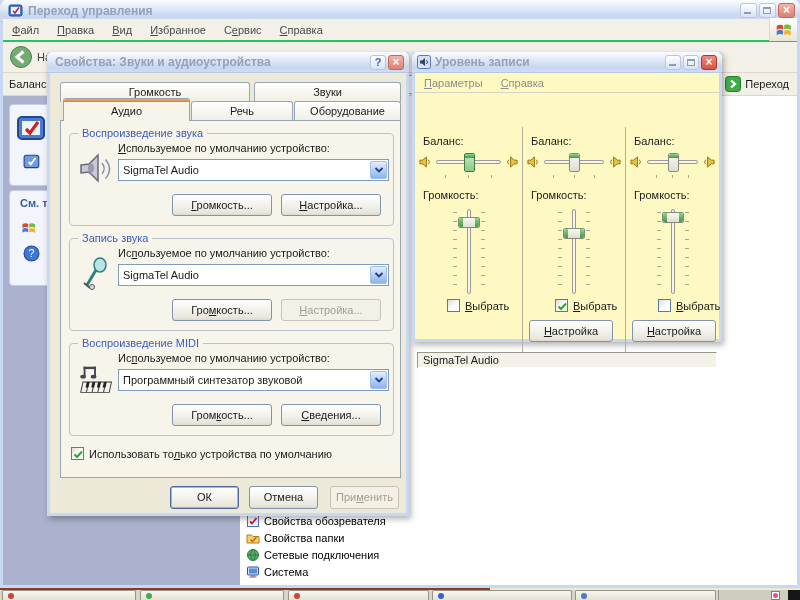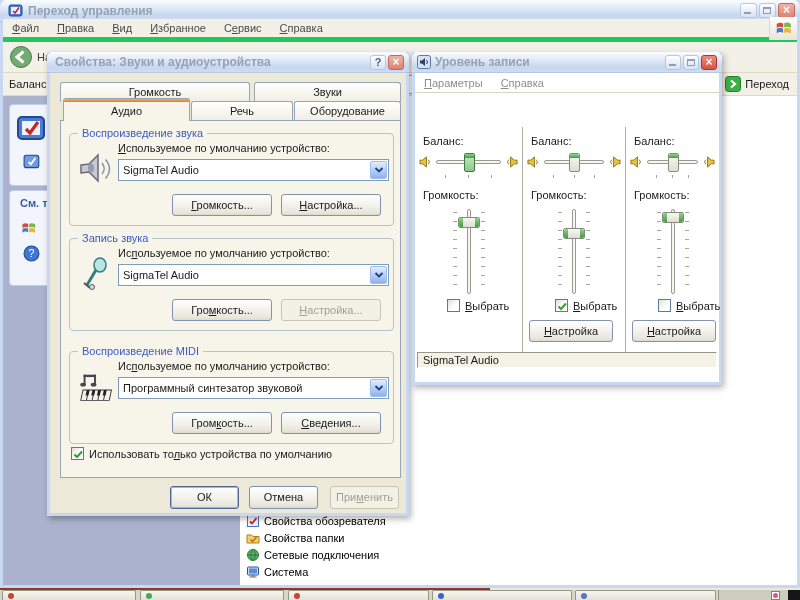--- a/index.html
+++ b/index.html
@@ -22,21 +22,21 @@
   .capbtn.close { background:linear-gradient(#f0b4aa,#dd8172); border-color:#c06a5e; color:#fff;
     font-weight:bold; font-size:12px; text-align:center; line-height:13px; }
   .capbtn.close.hot { background:linear-gradient(#f08a7a,#d95442); border-color:#a83a2c; }
   .capbtn.help { color:#3d63a8; font-weight:bold; font-size:11px; text-align:center; line-height:13px; }
 
   
   .mw { position:absolute; left:0; top:0; width:800px; height:588px;
     border:3px solid #c9d8f2; border-top:none; background:#ece9d8; }
   .mw .titlebar { height:22px; border-radius:7px 7px 0 0; left:-3px; right:-3px; padding-left:8px; }
   .mw-menubar { position:absolute; left:0; top:19px; right:0; height:23px;
-    background:#f3f1e7; border-bottom:5px solid #22c55e; display:flex; align-items:center; }
+    background:#f3f1e7; border-bottom:2px solid #22c55e; display:flex; align-items:center; }
   .menu-item { padding:0 9px; color:#4a4a4a; cursor:default; }
   .winlogo { margin-left:auto; width:28px; height:23px; background:linear-gradient(#fff,#e8e5d8);
     border-left:1px solid #ddd9c8; display:flex; align-items:center; justify-content:center; }
   .mw-toolbar { position:absolute; left:0; top:42px; right:0; height:31px;
     background:#f3f1e7; border-bottom:1px solid #ddd9c8; display:flex; align-items:center; padding:0 6px; }
   .backbtn { display:flex; align-items:center; gap:4px; color:#3f3f3f; }
   .mw-addressbar { position:absolute; left:0; top:73px; right:0; height:23px;
     background:#f3f1e7; border-bottom:1px solid #ddd9c8; display:flex; align-items:center; padding:0 6px; gap:5px; }
   .addr-input { flex:1; height:19px; background:#fff; border:1px solid #9aa8b8; margin-right:2px; }
   .gobtn { display:flex; align-items:center; gap:4px; color:#1a1a1a; padding-right:2px; }
@@ -84,22 +84,22 @@
     background:#f7f5ea; border:1px solid #98a5b4; z-index:2; }
 
   
   .dialog { position:absolute; left:47px; top:52px; width:362px; height:464px;
     border:3px solid #c9d8f2; border-top:none; background:#ece9d8; z-index:5;
     box-shadow:2px 3px 6px rgba(0,0,0,.3); }
   .dialog .titlebar { left:-3px; right:-3px; }
   .dlg-buttons { position:absolute; top:434px; height:23px; width:69px; line-height:21px; }
 
   
-  .mixer { position:absolute; left:412px; top:52px; width:310px; height:333px;
-    border:3px solid #c9d8f2; border-top:none; background:#ffffff; z-index:6;
+  .mixer { position:absolute; left:412px; top:52px; width:310px; height:290px;
+    border:3px solid #c9d8f2; border-top:none; background:#fef9c3; z-index:6;
     box-shadow:2px 3px 6px rgba(0,0,0,.3); }
   .mixer .titlebar { left:-3px; right:-3px; }
   .mix-menubar { position:absolute; left:0; top:21px; right:0; height:20px; display:flex;
     align-items:center; border-bottom:1px solid #d8d4c4; }
   .mix-menubar .menu-item { color:#8e8e8e; }
   .mix-header { position:absolute; left:0; top:41px; right:0; height:34px; border-bottom:1px solid #b2afa0; }
   .mix-header span { position:absolute; top:12px; white-space:nowrap; }
   .mix-region { position:absolute; left:0; top:75px; right:0; height:225px; }
   .vsep { position:absolute; top:0; bottom:0; width:1px; background:#b2afa0; }
   .mix-col { position:absolute; top:0; bottom:0; }
@@ -340,21 +340,21 @@
           <span class="combo-arrow">
               <svg width="10" height="6" viewBox="0 0 10 6">
                 <path d="M1.5 1 L5 4.5 L8.5 1" stroke="#1c3f94" stroke-width="1.8" fill="none"></path>
               </svg>
             </span>
         </div>
         <div class="xp-btn gb-btn" style="left:102px;">Гро<u>м</u>кость...</div>
         <div class="xp-btn gb-btn disabled" style="left:211px;"><u>Н</u>астройка...</div>
       </div>
 
-      <div class="groupbox" style="top:230px;">
+      <div class="groupbox" style="top:222px;">
         <span class="gb-legend">Воспроизведение MIDI</span>
         <span class="gb-icon">
           <svg width="38" height="40" viewBox="0 0 40 40">
               <rect x="8" y="6" width="13" height="2.5" fill="#445"></rect>
               <rect x="8" y="6" width="2" height="10" fill="#445"></rect>
               <rect x="19" y="6" width="2" height="10" fill="#445"></rect>
               <ellipse cx="7.5" cy="16.5" rx="3" ry="2" fill="#445"></ellipse>
               <ellipse cx="18.5" cy="16.5" rx="3" ry="2" fill="#445"></ellipse>
               <g transform="skewX(-12) translate(10,0)">
                 <rect x="2" y="22" width="30" height="11" fill="#f2f2ea" stroke="#333"></rect>

